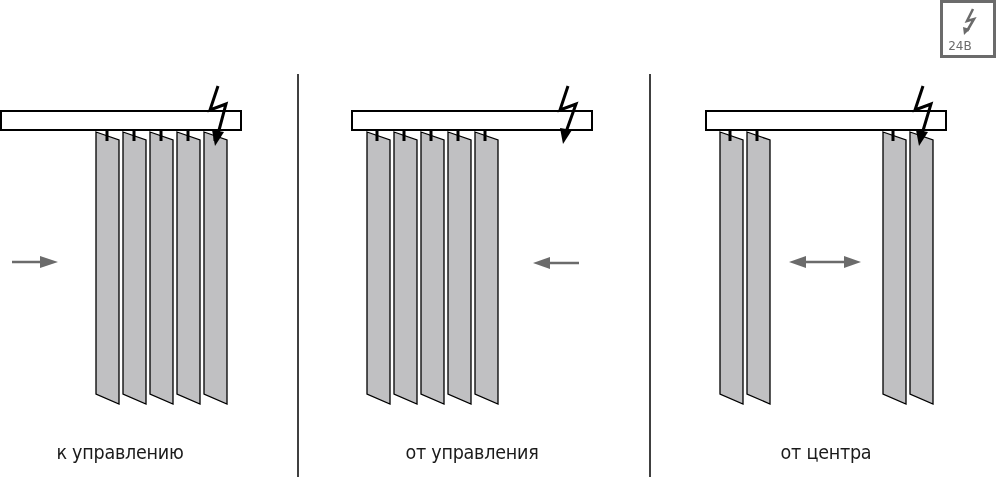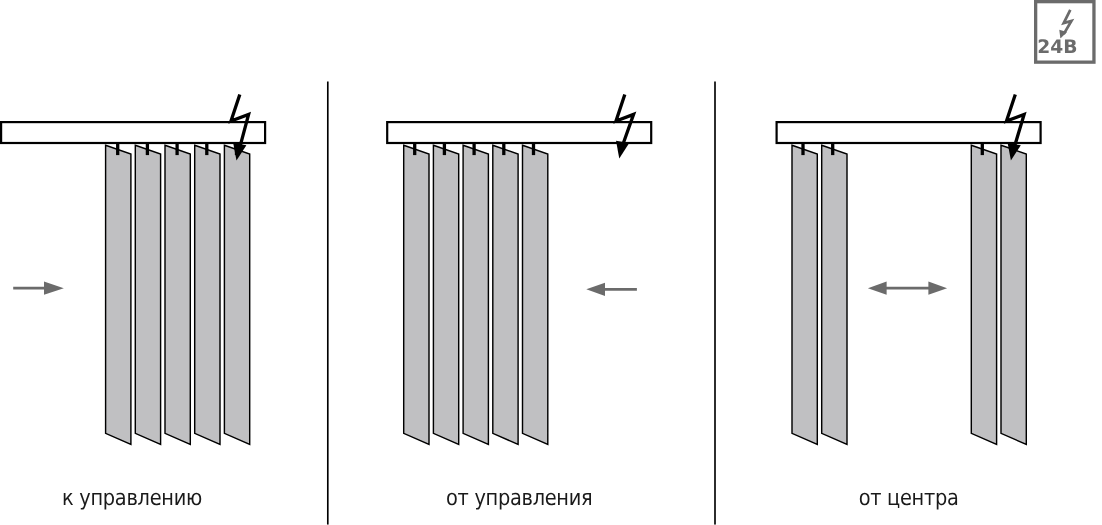--- a/index.html
+++ b/index.html
@@ -1,20 +1,20 @@
 <!DOCTYPE html>
 <html><head>
   <meta charset="utf-8">
   <style>
     html, body { margin: 0; padding: 0; background: #ffffff; }
     body { width: 1002px; height: 477px; position: relative; overflow: hidden; font-family: "DejaVu Sans", sans-serif; }
     svg { position: absolute; left: 0; top: 0; }
     .caption { position: absolute; top: 440px; font-size: 20px; color: #1a1a1a; text-align: center; width: 300px; letter-spacing: -0.3px; transform: scaleX(0.88); transform-origin: center; }
     .badge { position: absolute; left: 940px; top: 0px; width: 56px; height: 58px; border: 3px solid #6b6b6b; box-sizing: border-box; background: #fff; }
-    .badge-text { position: absolute; left: 0; right: 16px; bottom: 2px; text-align: center; font-size: 17px; color: #6b6b6b; font-weight: bold; }
+    .badge-text { position: absolute; left: 0; right: 16px; bottom: 2px; text-align: center; font-size: 12px; color: #6b6b6b; }
   </style>
 </head>
 <body>
 
 <svg width="1002" height="477" viewBox="0 0 1002 477">
 
   <line x1="298" y1="74" x2="298" y2="477" stroke="#000" stroke-width="1.5"></line>
   <line x1="650" y1="74" x2="650" y2="477" stroke="#000" stroke-width="1.5"></line>
 
   <g>

